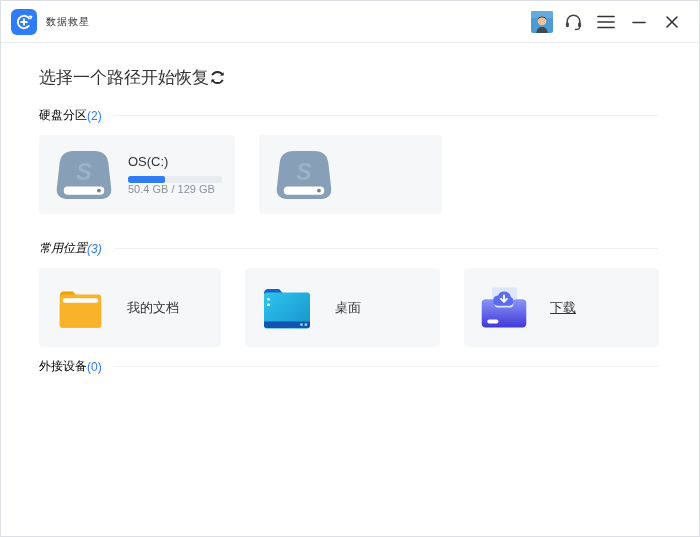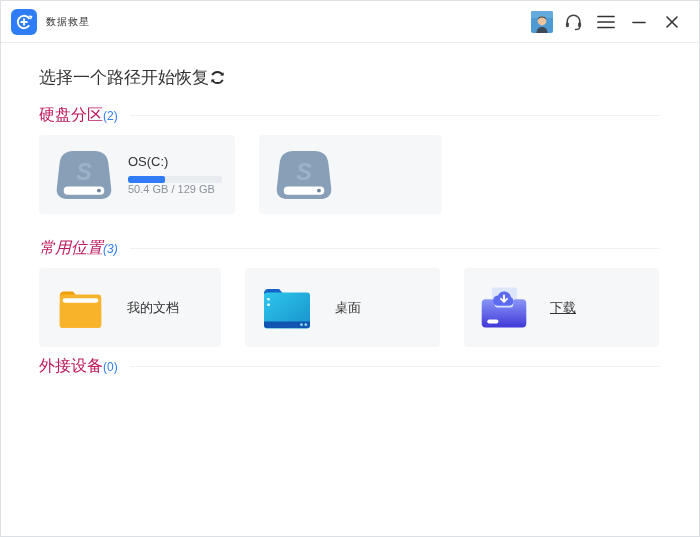--- a/index.html
+++ b/index.html
@@ -25,21 +25,21 @@
     width:26px; height:26px; display:flex; align-items:center; justify-content:center;
     cursor:pointer; border-radius:3px;
   }
   .avatar { width:22px; height:22px; overflow:hidden; border-radius:2px; cursor:pointer; }
   
   .content { padding:22px 40px 0 38px; }
   .page-header { display:flex; align-items:center; height:24px; }
   .page-title { font-size:17px; color:#333; }
   .refresh-btn { width:18px; height:18px; cursor:pointer; display:flex; align-items:center; }
   .section-head { display:flex; align-items:center; margin-top:18px; height:17px; }
-  .sec-label { font-size:16px; color:#be185d; white-space:nowrap; }
+  .sec-label { font-size:12px; color:#000000; white-space:nowrap; }
   .sec-count { font-size:12px; color:#2f7cf6; }
   .sec-line { flex:1; height:1px; background:#f0f1f4; margin-left:12px; }
   .cards { display:flex; gap:24px; margin-top:11px; }
   .card {
     height:79px; background:#f6f7f9; border-radius:4px;
     display:flex; align-items:center; cursor:pointer;
   }
   .card.w1 { width:196px; } .card.w2 { width:183px; } .card.w3 { width:196px;text-decoration:underline; }
   .drive-card { padding-left:14px; }
   .drive-icon { flex:0 0 auto; }

